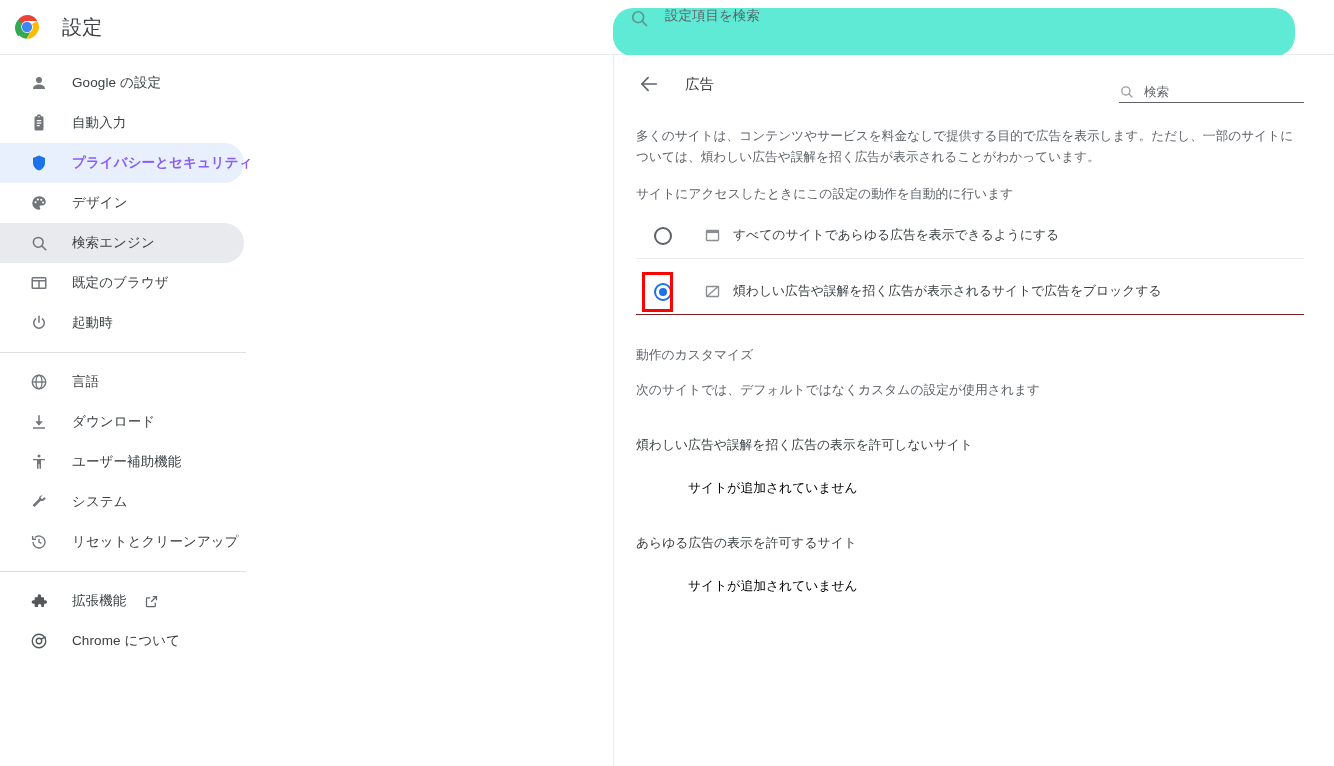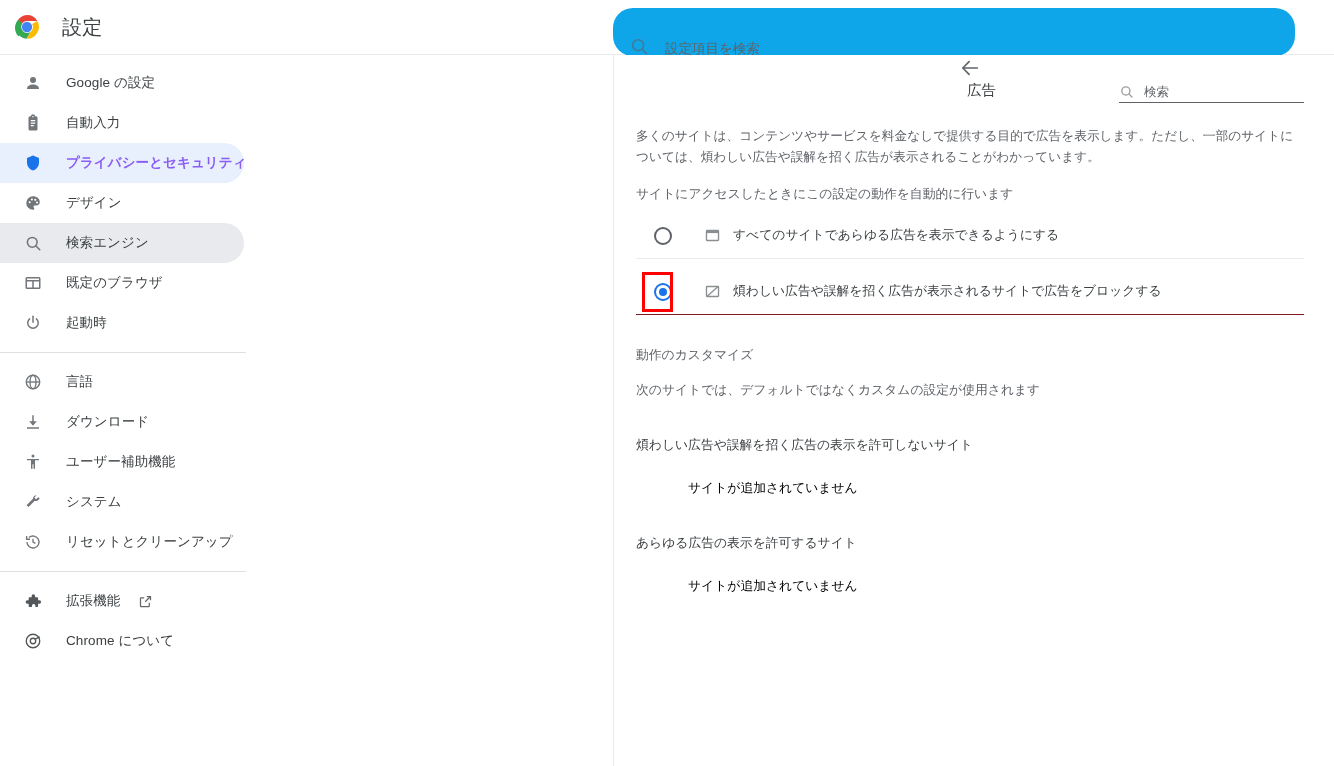--- a/index.html
+++ b/index.html
@@ -58,24 +58,24 @@
   .topsearch-wrap {
     position: absolute;
     left: 613px;
     top: 8px;
     width: 682px;
     height: 40px;
   }
   .topsearch {
     width: 682px;
     height: 48px;
-    background: #0ea5e9;
+    background: #5eead4;
     border-radius: 20px;
     display: flex;
-    align-items: flex-end;
+    align-items: flex-start;
     padding: 0 16px;
     border: none;
   }
   .topsearch .sicon { flex: none; width: 20px; height: 20px; opacity: .62; }
   .topsearch input {
     border: none;
     outline: none;
     background: transparent;
     font-family: inherit;
     font-size: 13.5px;
@@ -96,21 +96,21 @@
     border-right: 1px solid #e8eaed;
     padding-top: 8px;
   }
   .nav-group { padding: 0; }
   .nav-item {
     position: relative;
     display: flex;
     align-items: center;
     height: 40px;
     margin: 0 0 0 0;
-    padding-left: 23px;
+    padding-left: 29px;
     width: 244px;
     border-radius: 0 20px 20px 0;
     color: #3c4043;
     font-size: 13.5px;
     cursor: pointer;
     white-space: nowrap;
   }
   .nav-item .nicon {
     flex: none;
     width: 20px; height: 20px;
@@ -145,21 +145,20 @@
     background: #ffffff;
     overflow: hidden;
   }
   .main-header {
     display: flex;
     align-items: center;
     height: 58px;
     padding-left: 22px;
     padding-right: 30px;
     position: relative;
-    flex-direction: column;
   }
   .back-btn {
     width: 26px; height: 26px;
     display: inline-flex;
     align-items: center;
     justify-content: center;
     cursor: pointer;
     flex: none;
   }
   .main-title {

